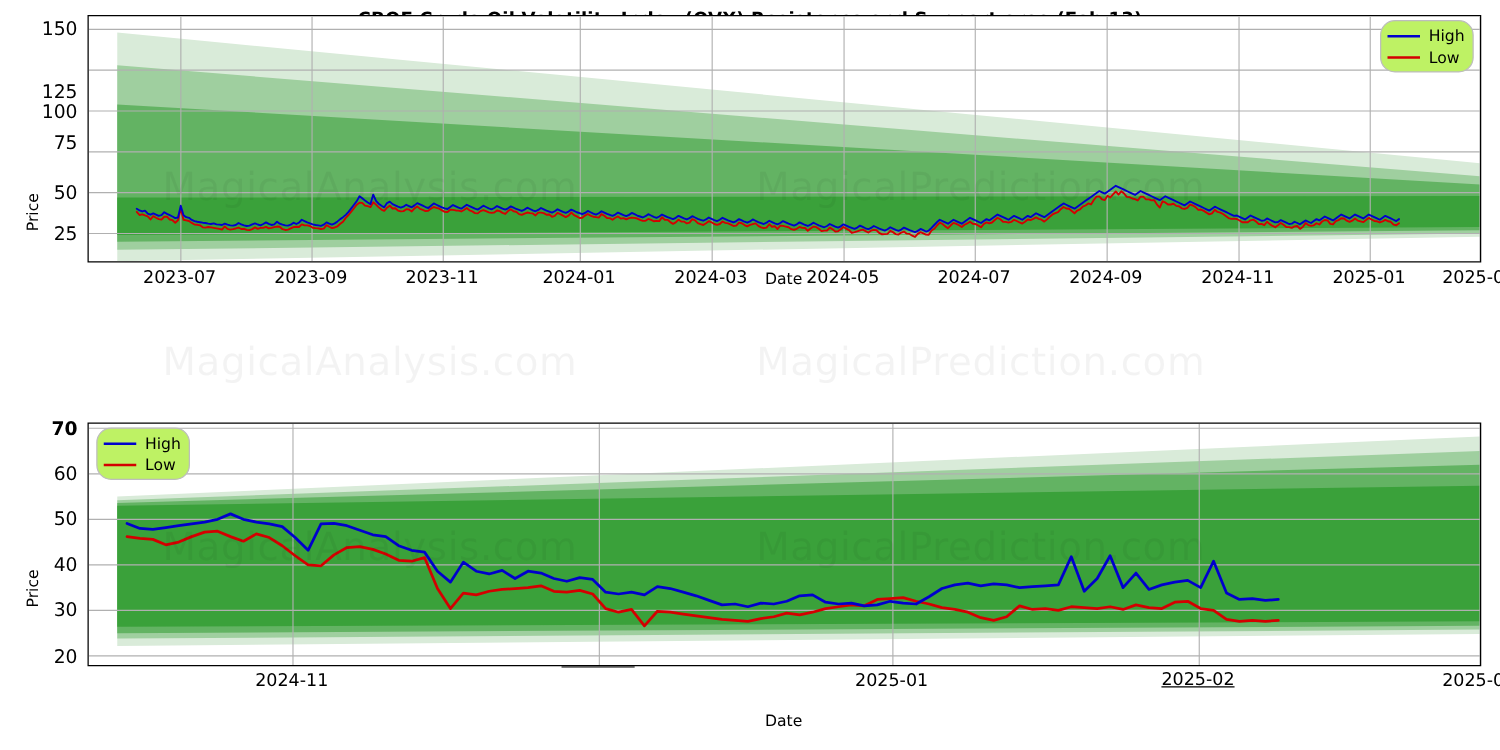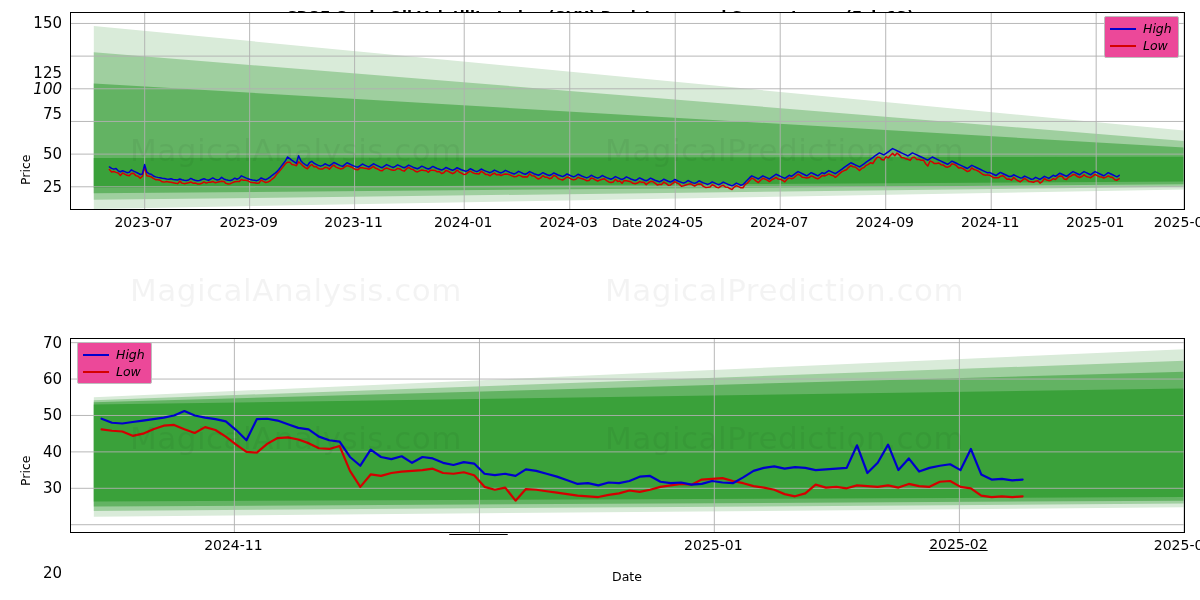--- a/index.html
+++ b/index.html
@@ -7,21 +7,21 @@
   .page{position:absolute;inset:0;}
   .title{position:absolute;left:0;top:8px;width:1200px;text-align:center;font-size:14.5px;font-weight:bold;letter-spacing:0.1px;}
   .subtitle{position:absolute;left:0;top:44px;width:1200px;text-align:center;font-size:14px;font-weight:bold;letter-spacing:0.1px;}
   .panel{position:absolute;}
   .plotbox{position:absolute;border:1.1px solid #000;background:#fff;overflow:hidden;}
   .svgfull{position:absolute;left:0;top:0;width:100%;height:100%;display:block;}
   .ylabel{position:absolute;font-size:12.5px;transform:rotate(-90deg);transform-origin:left top;white-space:nowrap;}
   .xlabel{position:absolute;font-size:12.5px;white-space:nowrap;}
   .ytick{position:absolute;font-size:15px;text-align:right;white-space:nowrap;}
   .xtick{position:absolute;font-size:14px;text-align:center;white-space:nowrap;}
-  .legend{position:absolute;background:#ec4899;border:1px solid #bdbdbd;border-radius:2px;padding:3px 6px 3px 5px;font-style:italic;}
+  .legend{position:absolute;background:#bef264;border:1px solid #bdbdbd;border-radius:12px;padding:3px 6px 3px 5px;}
   .legrow{display:flex;align-items:center;height:17px;}
   .legline{width:26px;height:0;border-top:2.1px solid #000;margin-right:7px;}
   .legtxt{font-size:12.5px;line-height:13px;}
   .wm{position:absolute;font-size:31px;color:#000;opacity:0.045;white-space:nowrap;font-weight:400;letter-spacing:0.5px;}
 </style>
 </head>
 <body>
 
 <div class="page">
 
@@ -29,21 +29,21 @@
   <div class="subtitle">powered by MagicalAnalysis.com and MagicalPrediction.com and Predict-Price.com</div>
 
   <div class="panel" style="left:0;top:60;width:1200px;height:260px;">
 
     <div class="ylabel" style="left:18px;top:185px;">Price</div>
 
     <div id="ov-yticks">
         <div class="ytick" style="left: 20px; width: 42px; top: 177.787px;">25</div>
         <div class="ytick" style="left: 20px; width: 42px; top: 145.12px;">50</div>
         <div class="ytick" style="left: 20px; width: 42px; top: 105px;">75</div>
-        <div class="ytick" style="left: 20px; width: 42px; top: 79.7867px; font-style: italic;">100</div>
+        <div class="ytick" style="left: 20px; width: 42px; top: 79.7867px;">100</div>
         <div class="ytick" style="left: 20px; width: 42px; top: 47.12px; margin-top: 17px;">125</div>
         <div class="ytick" style="left: 20px; width: 42px; top: 14.4533px;">150</div>
       </div>
     <div id="ov-xticks">
         <div class="xtick" style="width: 90px; left: 98.6806px; top: 214px;">2023-07</div>
         <div class="xtick" style="width: 90px; left: 203.637px; top: 214px;">2023-09</div>
         <div class="xtick" style="width: 90px; left: 308.592px; top: 214px;">2023-11</div>
         <div class="xtick" style="width: 90px; left: 418.223px; top: 214px;">2024-01</div>
         <div class="xtick" style="width: 90px; left: 523.735px; top: 214px;">2024-03</div>
         <div class="xtick" style="width: 90px; left: 629.248px; top: 214px;">2024-05</div>
@@ -94,26 +94,26 @@
         <span class="legtxt">Low</span>
       </div>
     </div>
   </div>
 
   <div class="panel" style="left:0;top:326px;width:1200px;height:274px;">
 
     <div class="ylabel" style="left:18px;top:160px;">Price</div>
 
     <div id="zm-yticks">
-        <div class="ytick" style="left: 20px; width: 42px; top: 189.717px; margin-top: 48px;">20</div>
+        <div class="ytick" style="left: 20px; width: 42px; top: 189.717px;">20</div>
         <div class="ytick" style="left: 20px; width: 42px; top: 153.302px;">30</div>
         <div class="ytick" style="left: 20px; width: 42px; top: 116.887px;">40</div>
         <div class="ytick" style="left: 20px; width: 42px; top: 80.4717px;">50</div>
         <div class="ytick" style="left: 20px; width: 42px; top: 44.0566px;">60</div>
-        <div class="ytick" style="left: 20px; width: 42px; top: 7.64151px;">70</div>
+        <div class="ytick" style="left: 20px; width: 42px; top: 7.64151px; font-weight: bold;">70</div>
       </div>
     <div id="zm-xticks">
         <div class="xtick" style="width: 90px; left: 188.388px; top: 211px;">2024-11</div>
         <div class="xtick" style="width: 90px; left: 433.471px; top: 194px; text-decoration: underline;">2024-12</div>
         <div class="xtick" style="width: 90px; left: 668.314px; top: 211px;">2025-01</div>
         <div class="xtick" style="width: 90px; left: 913.397px; top: 210px; text-decoration: underline;">2025-02</div>
         <div class="xtick" style="width: 90px; left: 1138px; top: 211px;">2025-03</div>
       </div>
 
     <div class="xlabel" style="left:612px;top:243px;">Date</div>

